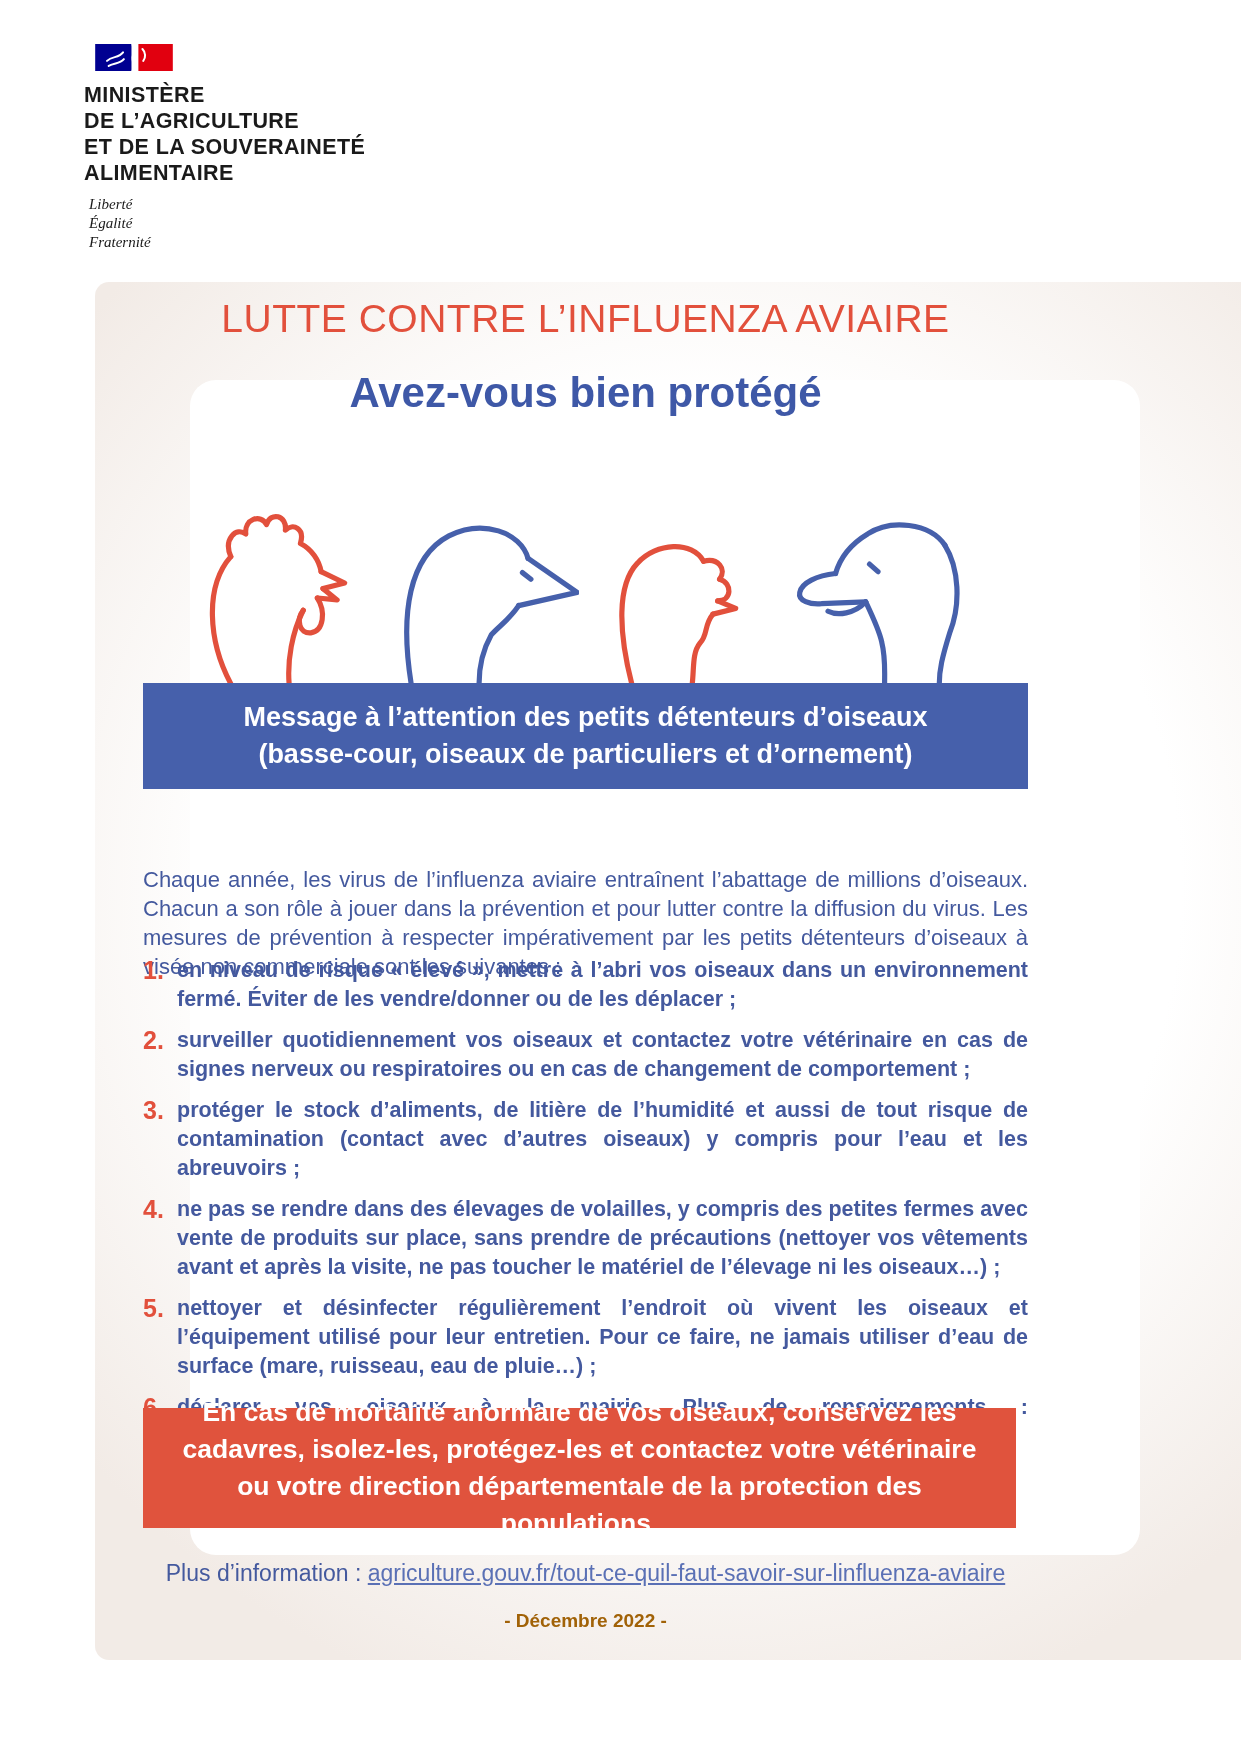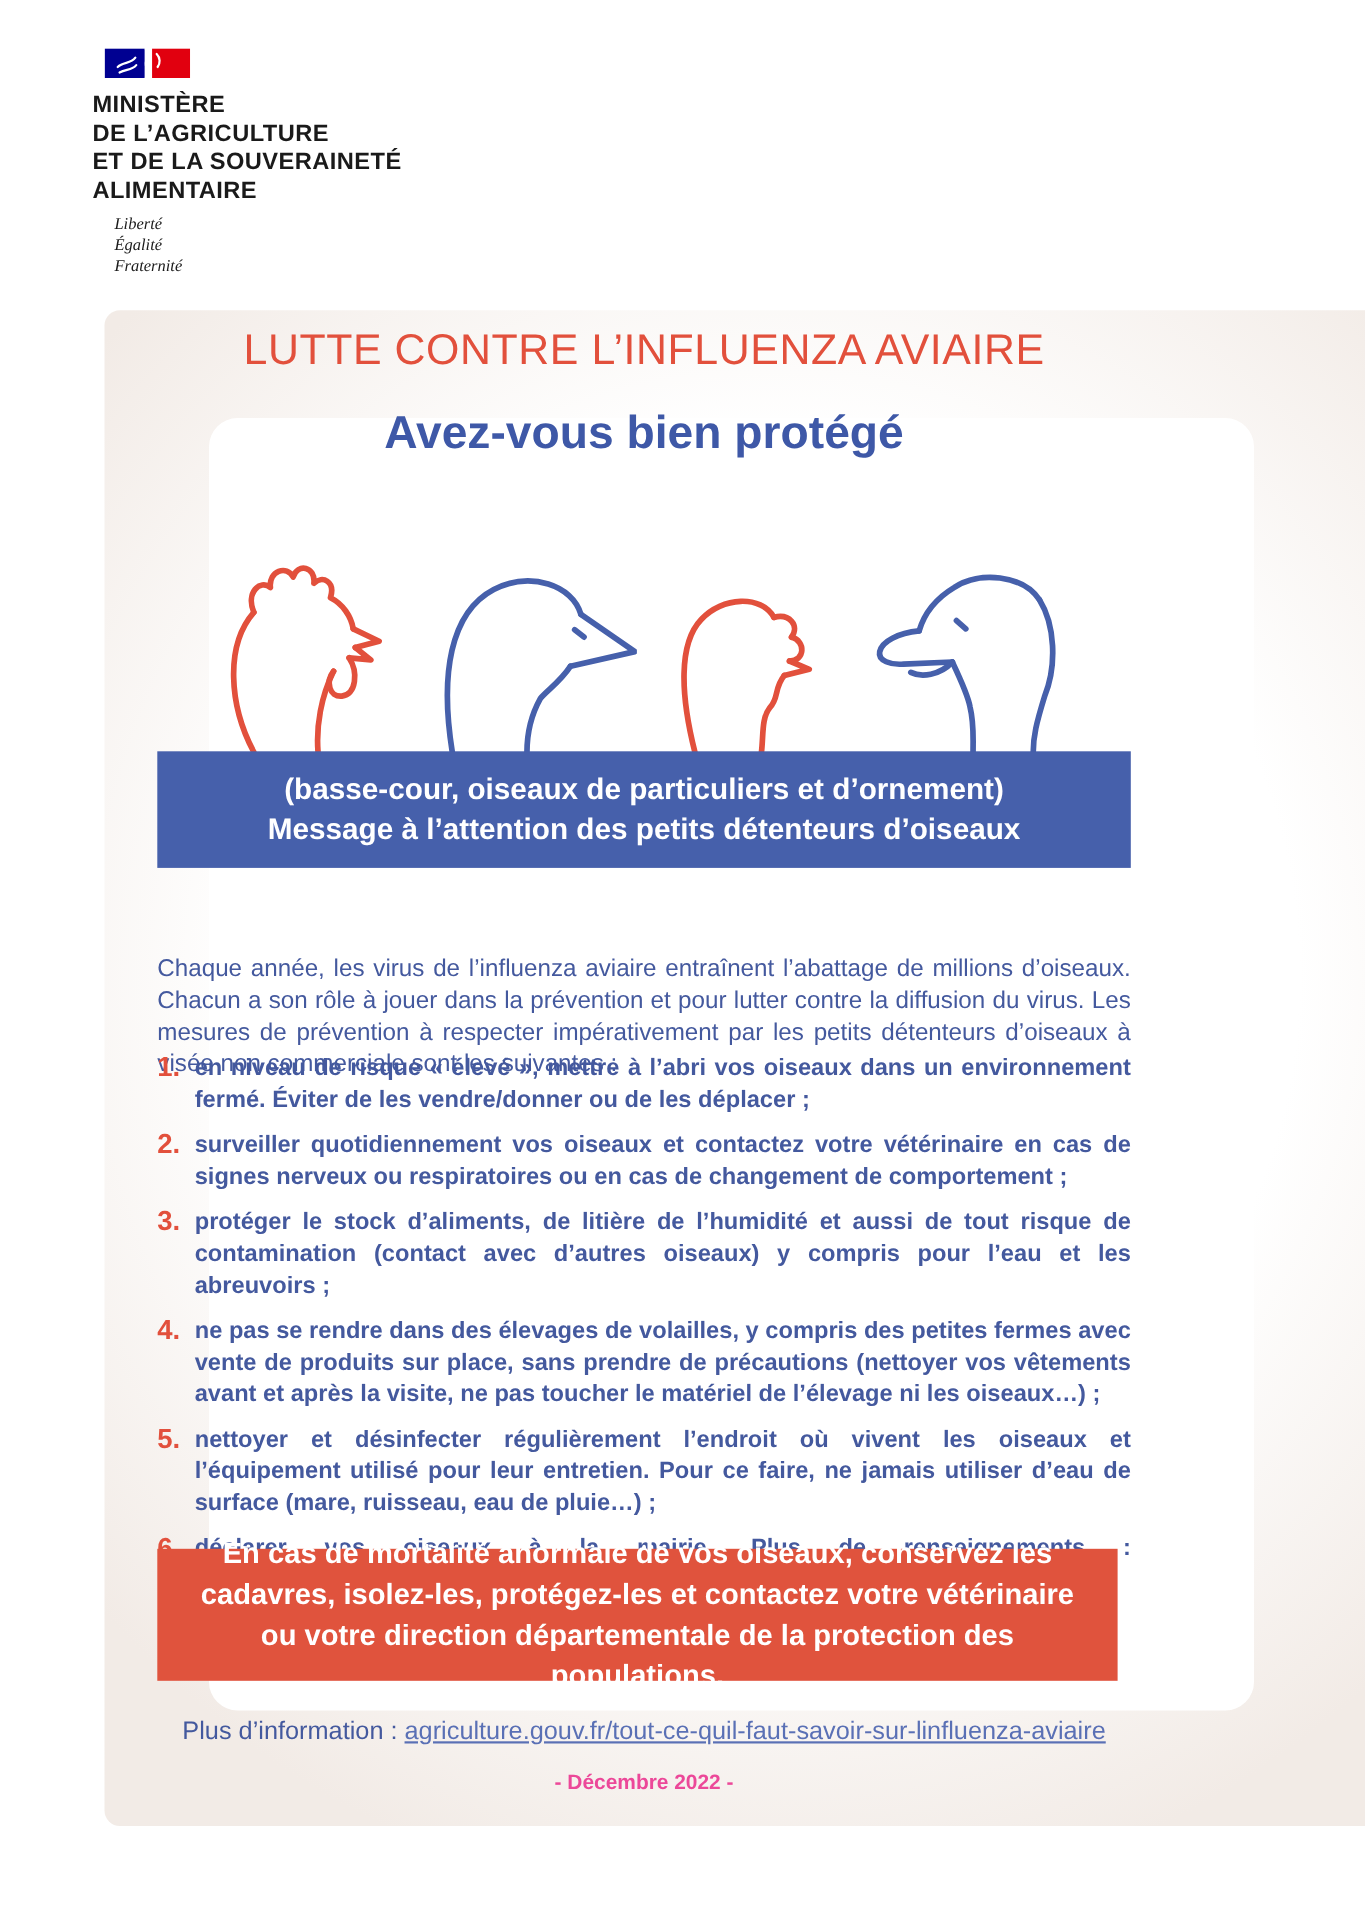--- a/index.html
+++ b/index.html
@@ -7,21 +7,21 @@
     position:relative;
     width:1241px;height:1754px;
     background:#ffffff;
     font-family:"Liberation Sans", sans-serif;
     overflow:hidden;
   }
   
   .ministry{position:absolute;left:84px;top:44px;}
   .flag{margin-left:11px;display:block;}
   .ministry-name{margin-top:11px;font-weight:bold;font-size:21.5px;line-height:26px;color:#1a1a1a;letter-spacing:0.4px;}
-  .motto{margin-top:9px;margin-left:20px;font-family:"Liberation Serif", serif;font-style:italic;font-size:15px;line-height:19px;color:#1a1a1a;}
+  .motto{margin-top:9px;margin-left:5px;font-family:"Liberation Serif", serif;font-style:italic;font-size:15px;line-height:19px;color:#1a1a1a;}
   
   .panel{
     position:absolute;left:95px;top:282px;width:1146px;height:1378px;
     background:radial-gradient(ellipse 72% 62% at 53% 44%, #ffffff 58%, #f2ebe6 100%);
     border-radius:14px 0 0 14px;
   }
   .white-box{
     position:absolute;left:190px;top:380px;width:950px;height:1175px;
     background:#ffffff;border-radius:26px;
   }
@@ -64,21 +64,21 @@
   .item .txt a{color:#5a70b5;font-weight:normal;text-decoration:underline;}
   
   .footer-info{
     position:absolute;left:143px;top:1560px;width:885px;text-align:center;
     font-size:23px;color:#44599e;
   }
   .footer-info .lbl{font-weight:normal;}
   .footer-info a{color:#5a70b5;font-weight:normal;text-align:right;}
   .footer-date{
     position:absolute;left:143px;top:1610px;width:885px;text-align:center;
-    font-size:19px;font-weight:bold;color:#ec4899;
+    font-size:19px;font-weight:bold;color:#a16207;
   }
 </style>
 </head>
 <body>
 
 <div class="page">
 
   <div class="ministry">
     <svg class="flag" width="78" height="27" viewBox="0 0 92 32">
       <rect x="0" y="0" width="43" height="32" fill="#000091"></rect>
@@ -136,22 +136,22 @@
       <path d="M176,68 C160,44 118,40 94,56 C74,68 64,84 60,98"></path>
       <path d="M60,98 C40,100 24,108 22,118 C20,127 33,131 45,130 L92,128"></path>
       <path d="M92,128 C80,141 62,143 52,138"></path>
       <path d="M96,88 L105,96"></path>
       <path d="M176,68 C191,92 193,131 181,161 C173,187 170,200 170,215"></path>
       <path d="M92,128 C101,147 107,160 109,171 C113,187 112,201 112,215"></path>
     </svg>
   </div>
 
   <div class="banner-blue">
+    <div>Message à l’attention des petits détenteurs d’oiseaux</div>
     <div>(basse-cour, oiseaux de particuliers et d’ornement)</div>
-    <div>Message à l’attention des petits détenteurs d’oiseaux</div>
   </div>
 
   <p class="intro">Chaque année, les virus de l’influenza aviaire entraînent l’abattage de millions d’oiseaux. Chacun a son rôle à jouer dans la prévention et pour lutter contre la diffusion du virus. Les mesures de prévention à respecter impérativement par les petits détenteurs d’oiseaux à visée non commerciale sont les suivantes :</p>
 
   <div class="list">
     <div class="item">
       <span class="num">1.</span>
       <span class="txt">en niveau de risque « élevé », mettre à l’abri vos oiseaux dans un environnement fermé. Éviter de les vendre/donner ou de les déplacer ;</span>
     </div>
     <div class="item">

